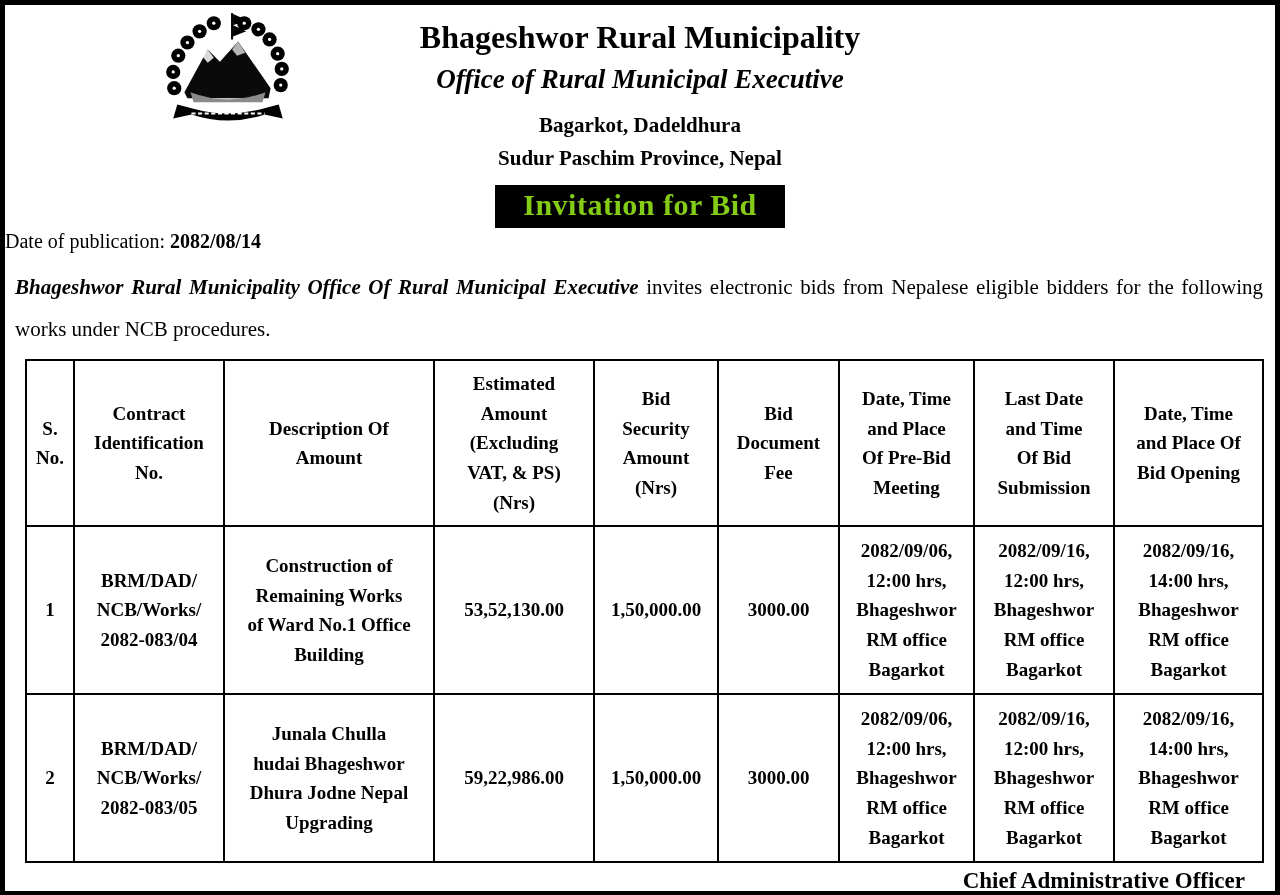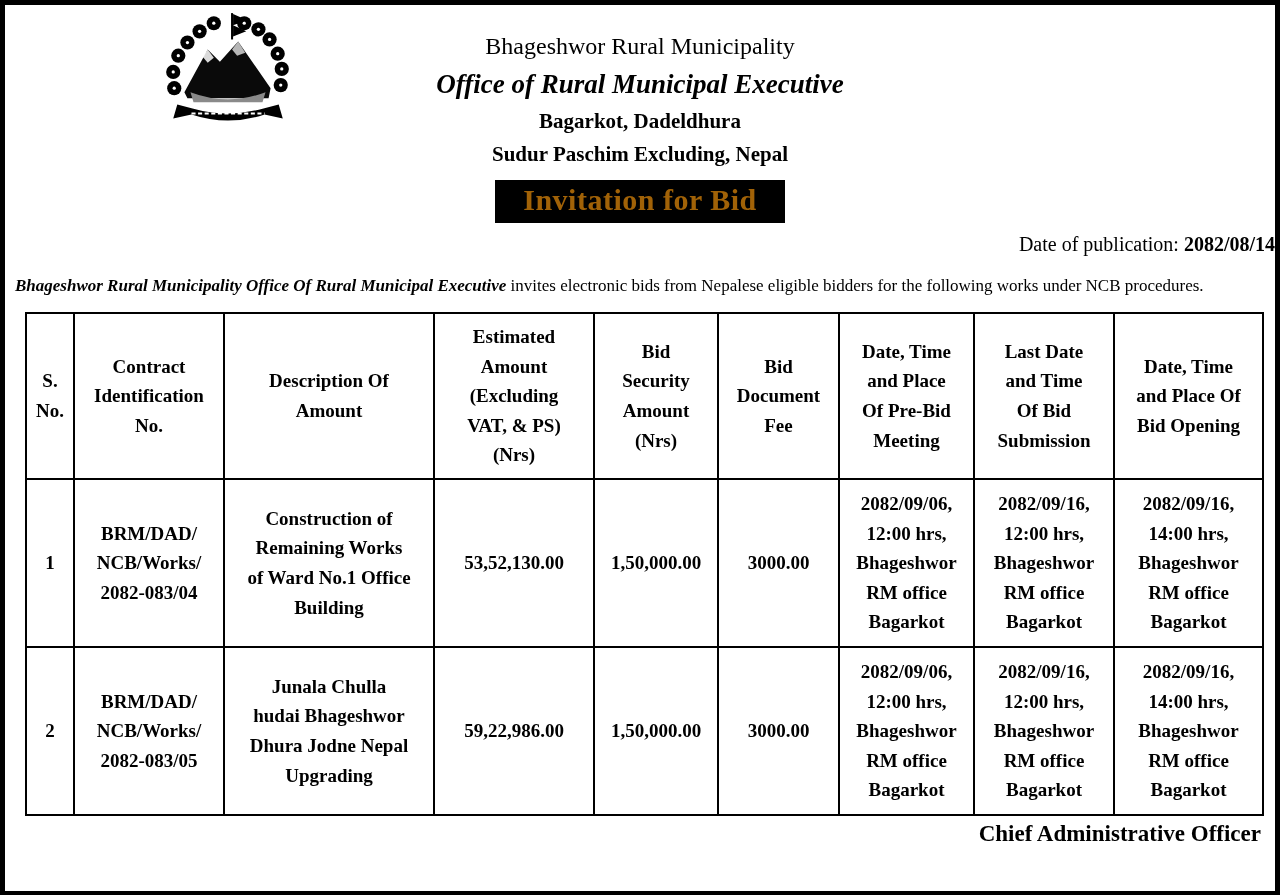--- a/index.html
+++ b/index.html
@@ -13,39 +13,39 @@
     color: #000;
     overflow: hidden;
     position: relative;
   }
   
   .header-section { position: relative; padding-top: 8px; text-align: center; }
   .emblem {
     position: absolute; left: 152px; top: 6px;
     width: 142px; height: 132px;
   }
-  .org-title   { font-size: 24px; font-weight: normal; line-height: 1.15; margin-top: 20px; }
+  .org-title   { font-size: 32px; font-weight: bold; line-height: 1.15; margin-top: 6px; }
   .org-subtitle{ font-size: 27px; font-weight: bold; line-height: 1.2;  margin-top: 7px; font-style: italic; }
-  .org-addr1   { font-size: 21px; font-weight: bold; line-height: 1.2;  margin-top: 9px; }
+  .org-addr1   { font-size: 21px; font-weight: bold; line-height: 1.2;  margin-top: 18px; }
   .org-addr2   { font-size: 21px; font-weight: bold; line-height: 1.2;  margin-top: 8px; }
   
   .banner-wrap { text-align: center; margin-top: 13px; }
   .banner {
     display: inline-block;
-    background: #000; color: #a16207;
+    background: #000; color: #84cc16;
     font-size: 30px; font-weight: bold;
     padding: 3px 28px 6px 28px;
     letter-spacing: 0.5px;
   }
-  .pub-date { text-align: right; font-size: 20px; margin-top: 10px; }
+  .pub-date { text-align: left; font-size: 20px; margin-top: 2px; }
   .pub-date b { font-weight: bold; }
   
   .intro {
     margin: 13px 12px 8px 10px;
-    font-size: 17px;
+    font-size: 21px;
     line-height: 2.04;
     text-align: justify;
   }
   .intro .emph { font-weight: bold; font-style: italic; }
   
   table.bid-table {
     margin-left: 20px;
     width: 1237px;
     border-collapse: collapse;
     table-layout: fixed;
@@ -59,21 +59,21 @@
     vertical-align: middle;
     line-height: 1.56;
     white-space: pre-line;
     padding: 2px 3px;
   }
   thead tr { height: 166px; }
   tbody tr { height: 168px; }
   
   .footer-sign {
     text-align: right;
-    padding-right: 14px;
+    padding-right: 30px;
     margin-top: 5px;
     font-size: 23px;
     font-weight: bold;
   }
 </style>
 </head>
 <body>
 
 <div class="page">
 
@@ -126,21 +126,21 @@
 
       <path d="M33,80 Q70,94 107,80 L104,90 L36,90 Z" fill="#8a8a8a"></path>
 
       <path d="M20,92 L35,96 Q70,106 105,96 L120,92 L124,106 L106,102 Q70,114 34,102 L16,106 Z" fill="#000"></path>
       <line x1="34" y1="101" x2="106" y2="101" stroke="#fff" stroke-width="2" stroke-dasharray="4 2.5"></line>
     </svg>
 
     <div class="org-title">Bhageshwor Rural Municipality</div>
     <div class="org-subtitle">Office of Rural Municipal Executive</div>
     <div class="org-addr1">Bagarkot, Dadeldhura</div>
-    <div class="org-addr2">Sudur Paschim Excluding, Nepal</div>
+    <div class="org-addr2">Sudur Paschim Province, Nepal</div>
   </div>
 
   <div class="banner-wrap">
     <span class="banner">Invitation for Bid</span>
   </div>
 
   <div class="pub-date">
     <span>Date of publication: </span><b>2082/08/14</b>
   </div>
 

